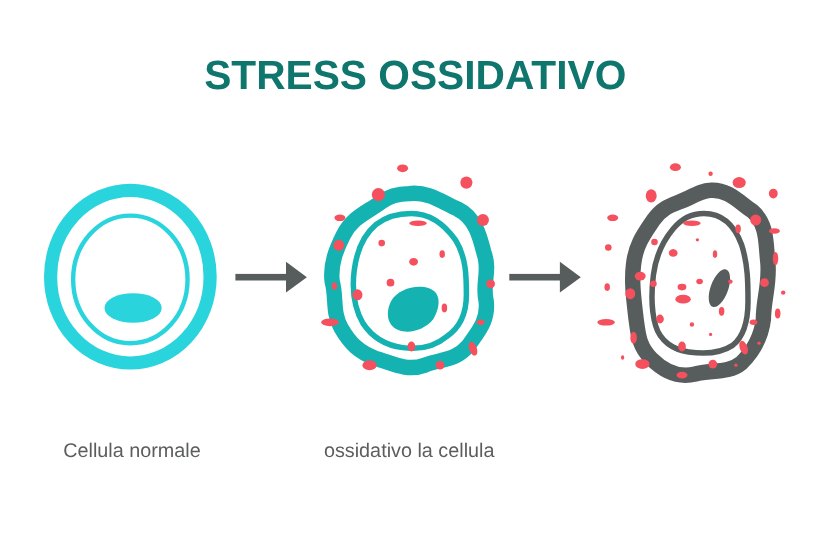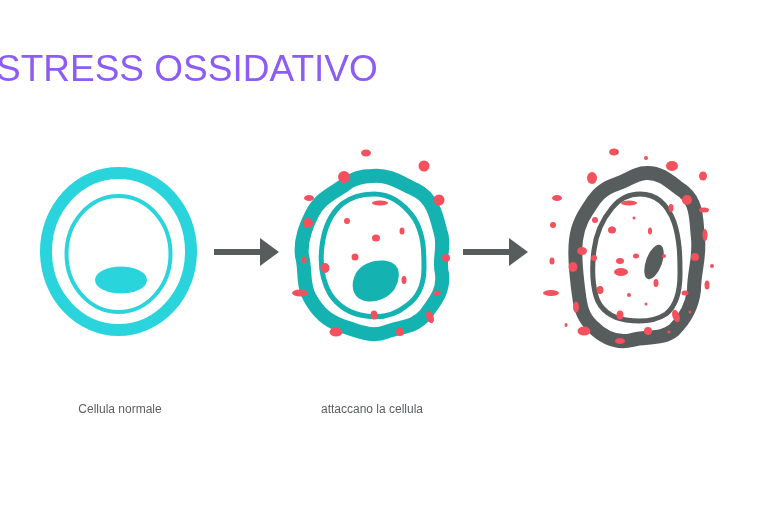--- a/index.html
+++ b/index.html
@@ -1,20 +1,20 @@
 <!DOCTYPE html>
 <html><head>
   <meta charset="utf-8">
   <style>
     html, body { margin: 0; padding: 0; background: #ffffff; }
     body { width: 763px; height: 509px; position: relative; overflow: hidden; font-family: "Liberation Sans", sans-serif; }
-    .title { position: absolute; left: 0; width: 763px; top: 48px; text-align: left; font-size: 37px; font-weight: normal; color: #8b5cf6; letter-spacing: 0px; }
+    .title { position: absolute; left: 0; width: 763px; top: 48px; text-align: center; font-size: 37px; font-weight: bold; color: #0f766e; letter-spacing: 0px; }
     .title span { display: inline-block; transform: translateX(-4px); }
     svg.art { position: absolute; left: 0; top: 0; }
-    .caption { position: absolute; text-align: center; font-size: 12px; line-height: 27px; color: #5b5d5f; }
+    .caption { position: absolute; text-align: center; font-size: 18px; line-height: 27px; color: #5b5d5f; }
     .cap1 { left: 20px; width: 200px; top: 396px; }
     .cap2 { left: 262px; width: 220px; top: 396px; }
     .cap3 { left: 522px; width: 220px; top: 396px; }
     .caption div { white-space: nowrap; }
   </style>
 </head>
 <body>
 
 <div class="title"><span>STRESS OSSIDATIVO</span></div>
 
@@ -117,16 +117,16 @@
       <ellipse cx="669" cy="332" rx="1.5" ry="1.5"></ellipse>
       <ellipse cx="620" cy="341" rx="5" ry="3"></ellipse>
     </g>
   </g>
 </svg>
 
 <div class="caption cap1">
   <div>Cellula normale</div>
 </div>
 <div class="caption cap2">
-  <div>attaccano la cellula</div>
+  <div>ossidativo la cellula</div>
 </div>
 <div class="caption cap3">
 </div>
 
 </body></html>

